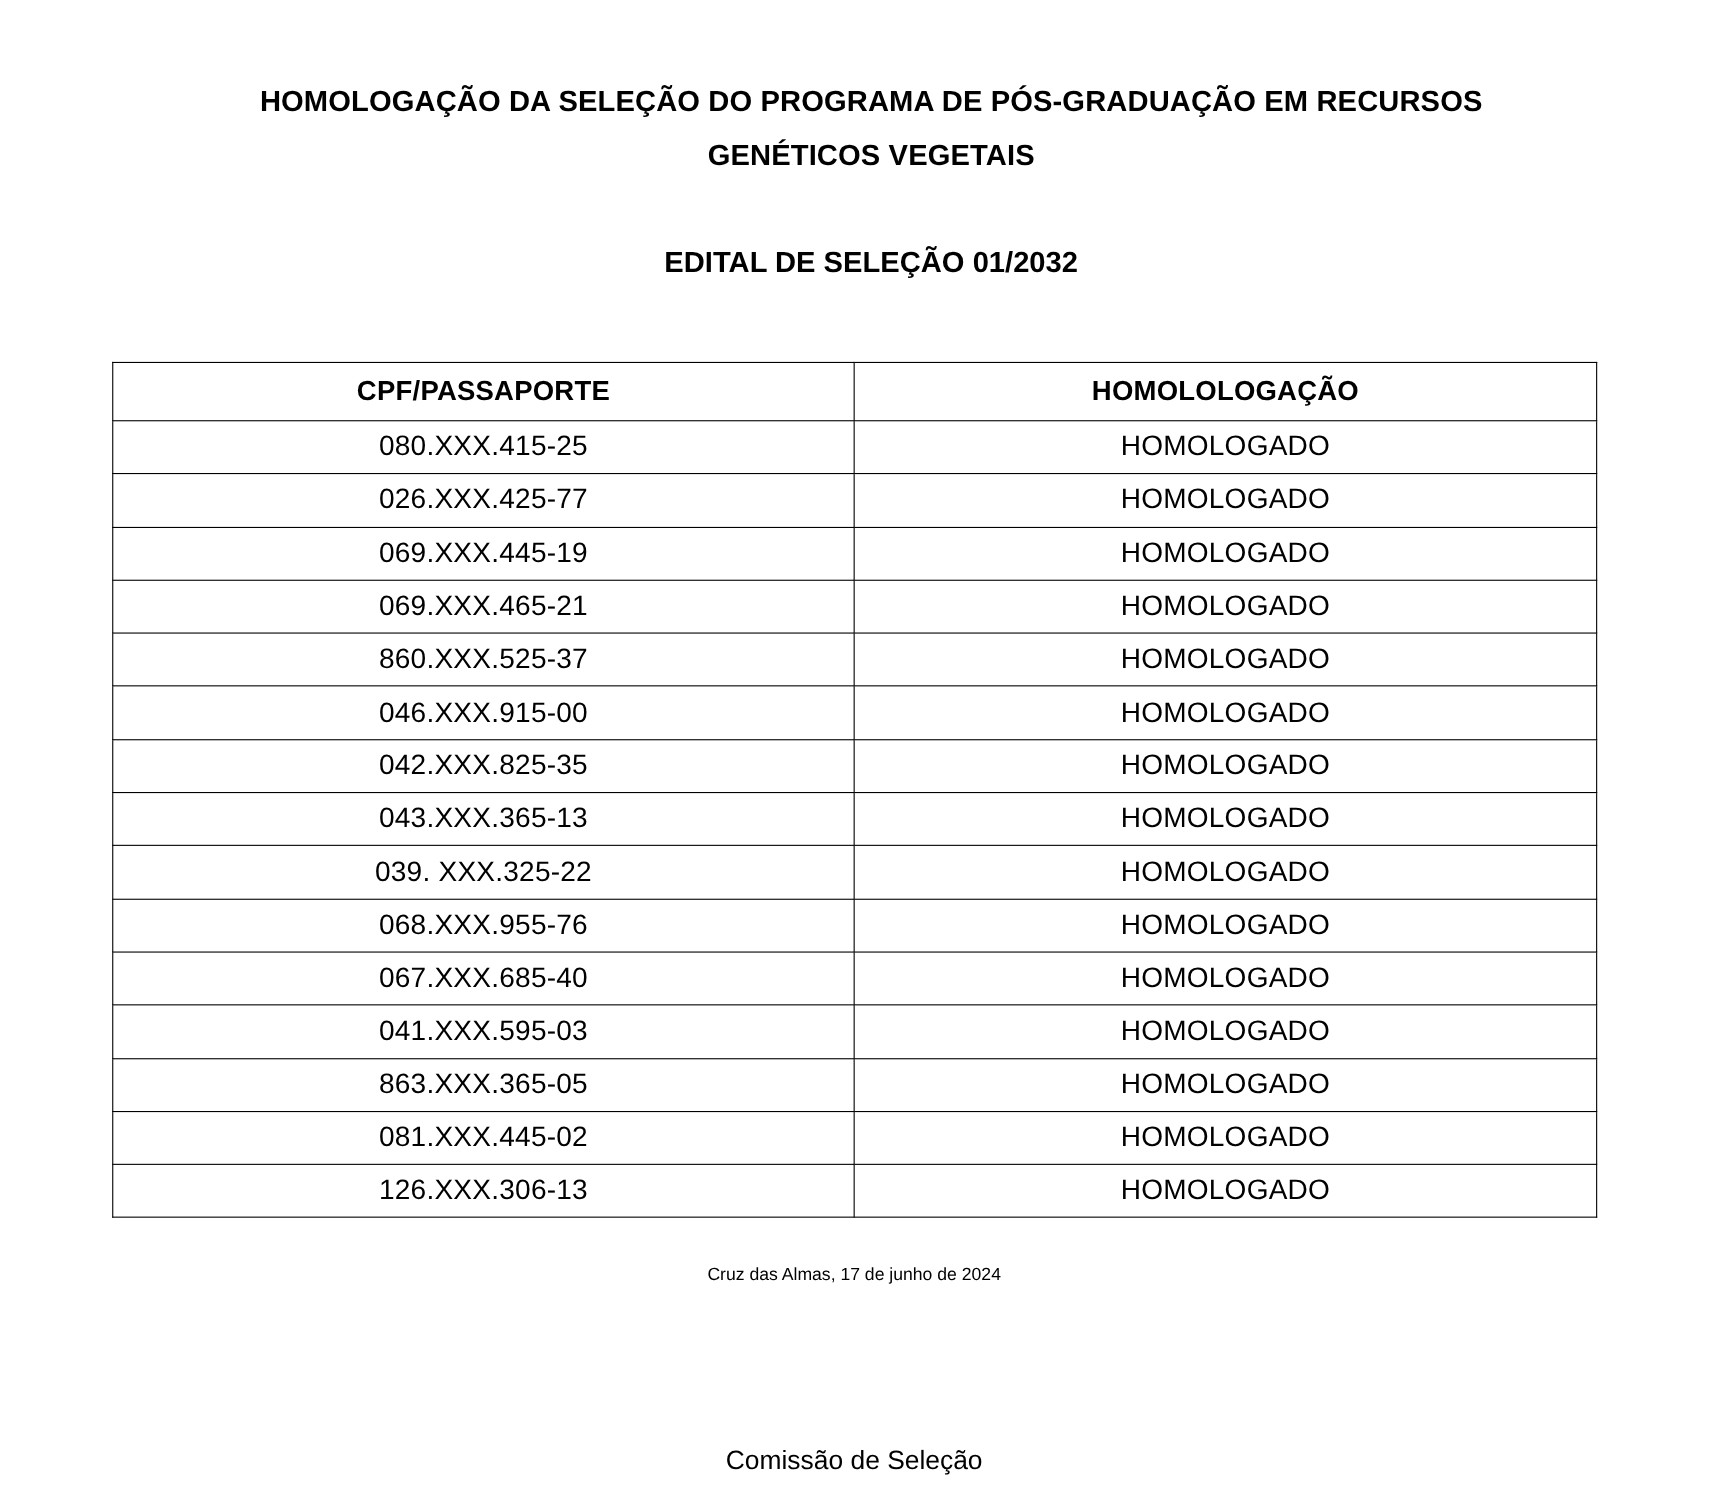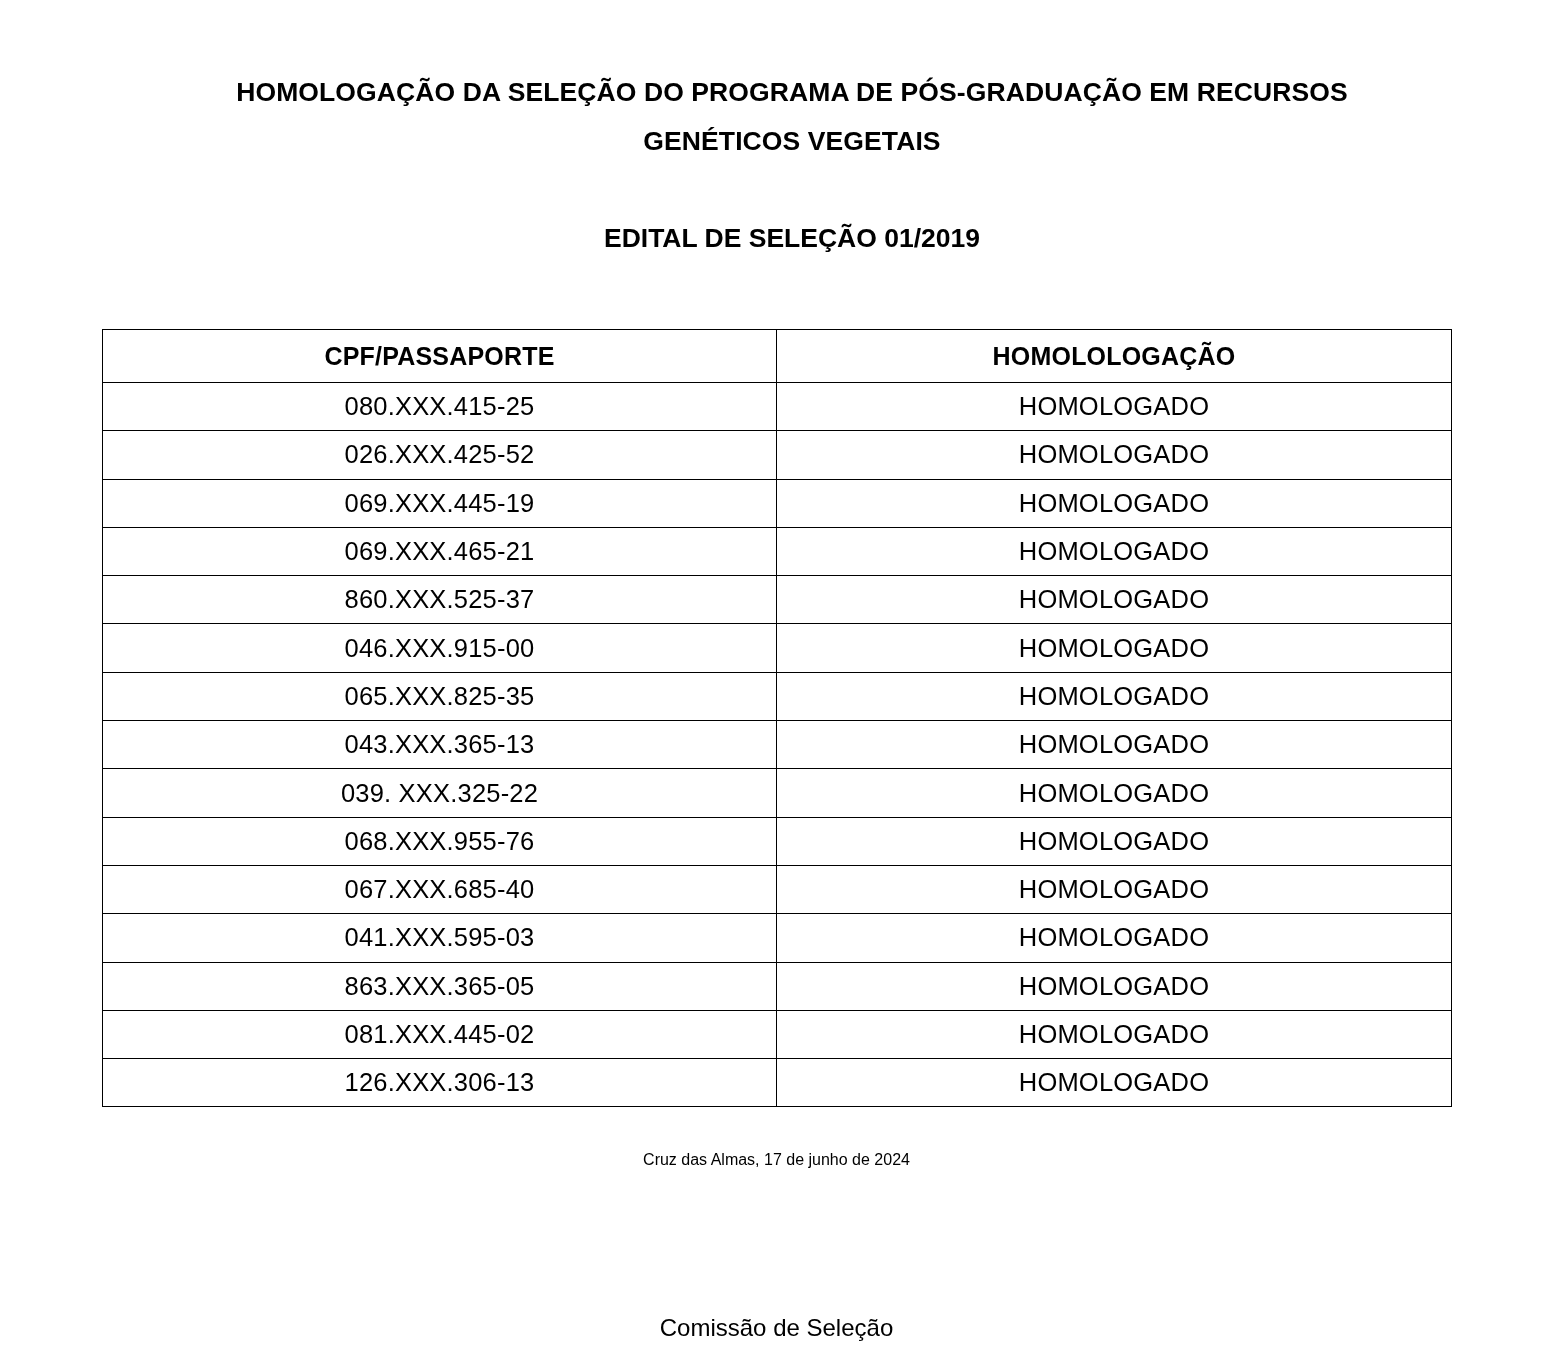--- a/index.html
+++ b/index.html
@@ -100,61 +100,61 @@
   }
 </style>
 </head>
 <body>
 
 <div class="page">
 
   <div class="title-block">
     <div class="title-line">HOMOLOGAÇÃO DA SELEÇÃO DO PROGRAMA DE PÓS-GRADUAÇÃO EM RECURSOS</div>
     <div class="title-line">GENÉTICOS VEGETAIS</div>
-    <div class="subtitle-line">EDITAL DE SELEÇÃO 01/2019</div>
+    <div class="subtitle-line">EDITAL DE SELEÇÃO 01/2032</div>
   </div>
 
   <table class="doc-table">
     <colgroup>
       <col class="col-cpf">
       <col class="col-stat">
     </colgroup>
     <thead>
       <tr>
         <th>CPF/PASSAPORTE</th>
         <th>HOMOLOLOGAÇÃO</th>
       </tr>
     </thead>
     <tbody id="table-body">
         <tr>
           <td>080.XXX.415-25</td>
           <td>HOMOLOGADO</td>
         </tr>
         <tr>
-          <td>026.XXX.425-52</td>
+          <td>026.XXX.425-77</td>
           <td>HOMOLOGADO</td>
         </tr>
         <tr>
           <td>069.XXX.445-19</td>
           <td>HOMOLOGADO</td>
         </tr>
         <tr>
           <td>069.XXX.465-21</td>
           <td>HOMOLOGADO</td>
         </tr>
         <tr>
           <td>860.XXX.525-37</td>
           <td>HOMOLOGADO</td>
         </tr>
         <tr>
           <td>046.XXX.915-00</td>
           <td>HOMOLOGADO</td>
         </tr>
         <tr>
-          <td>065.XXX.825-35</td>
+          <td>042.XXX.825-35</td>
           <td>HOMOLOGADO</td>
         </tr>
         <tr>
           <td>043.XXX.365-13</td>
           <td>HOMOLOGADO</td>
         </tr>
         <tr>
           <td>039. XXX.325-22</td>
           <td>HOMOLOGADO</td>
         </tr>

